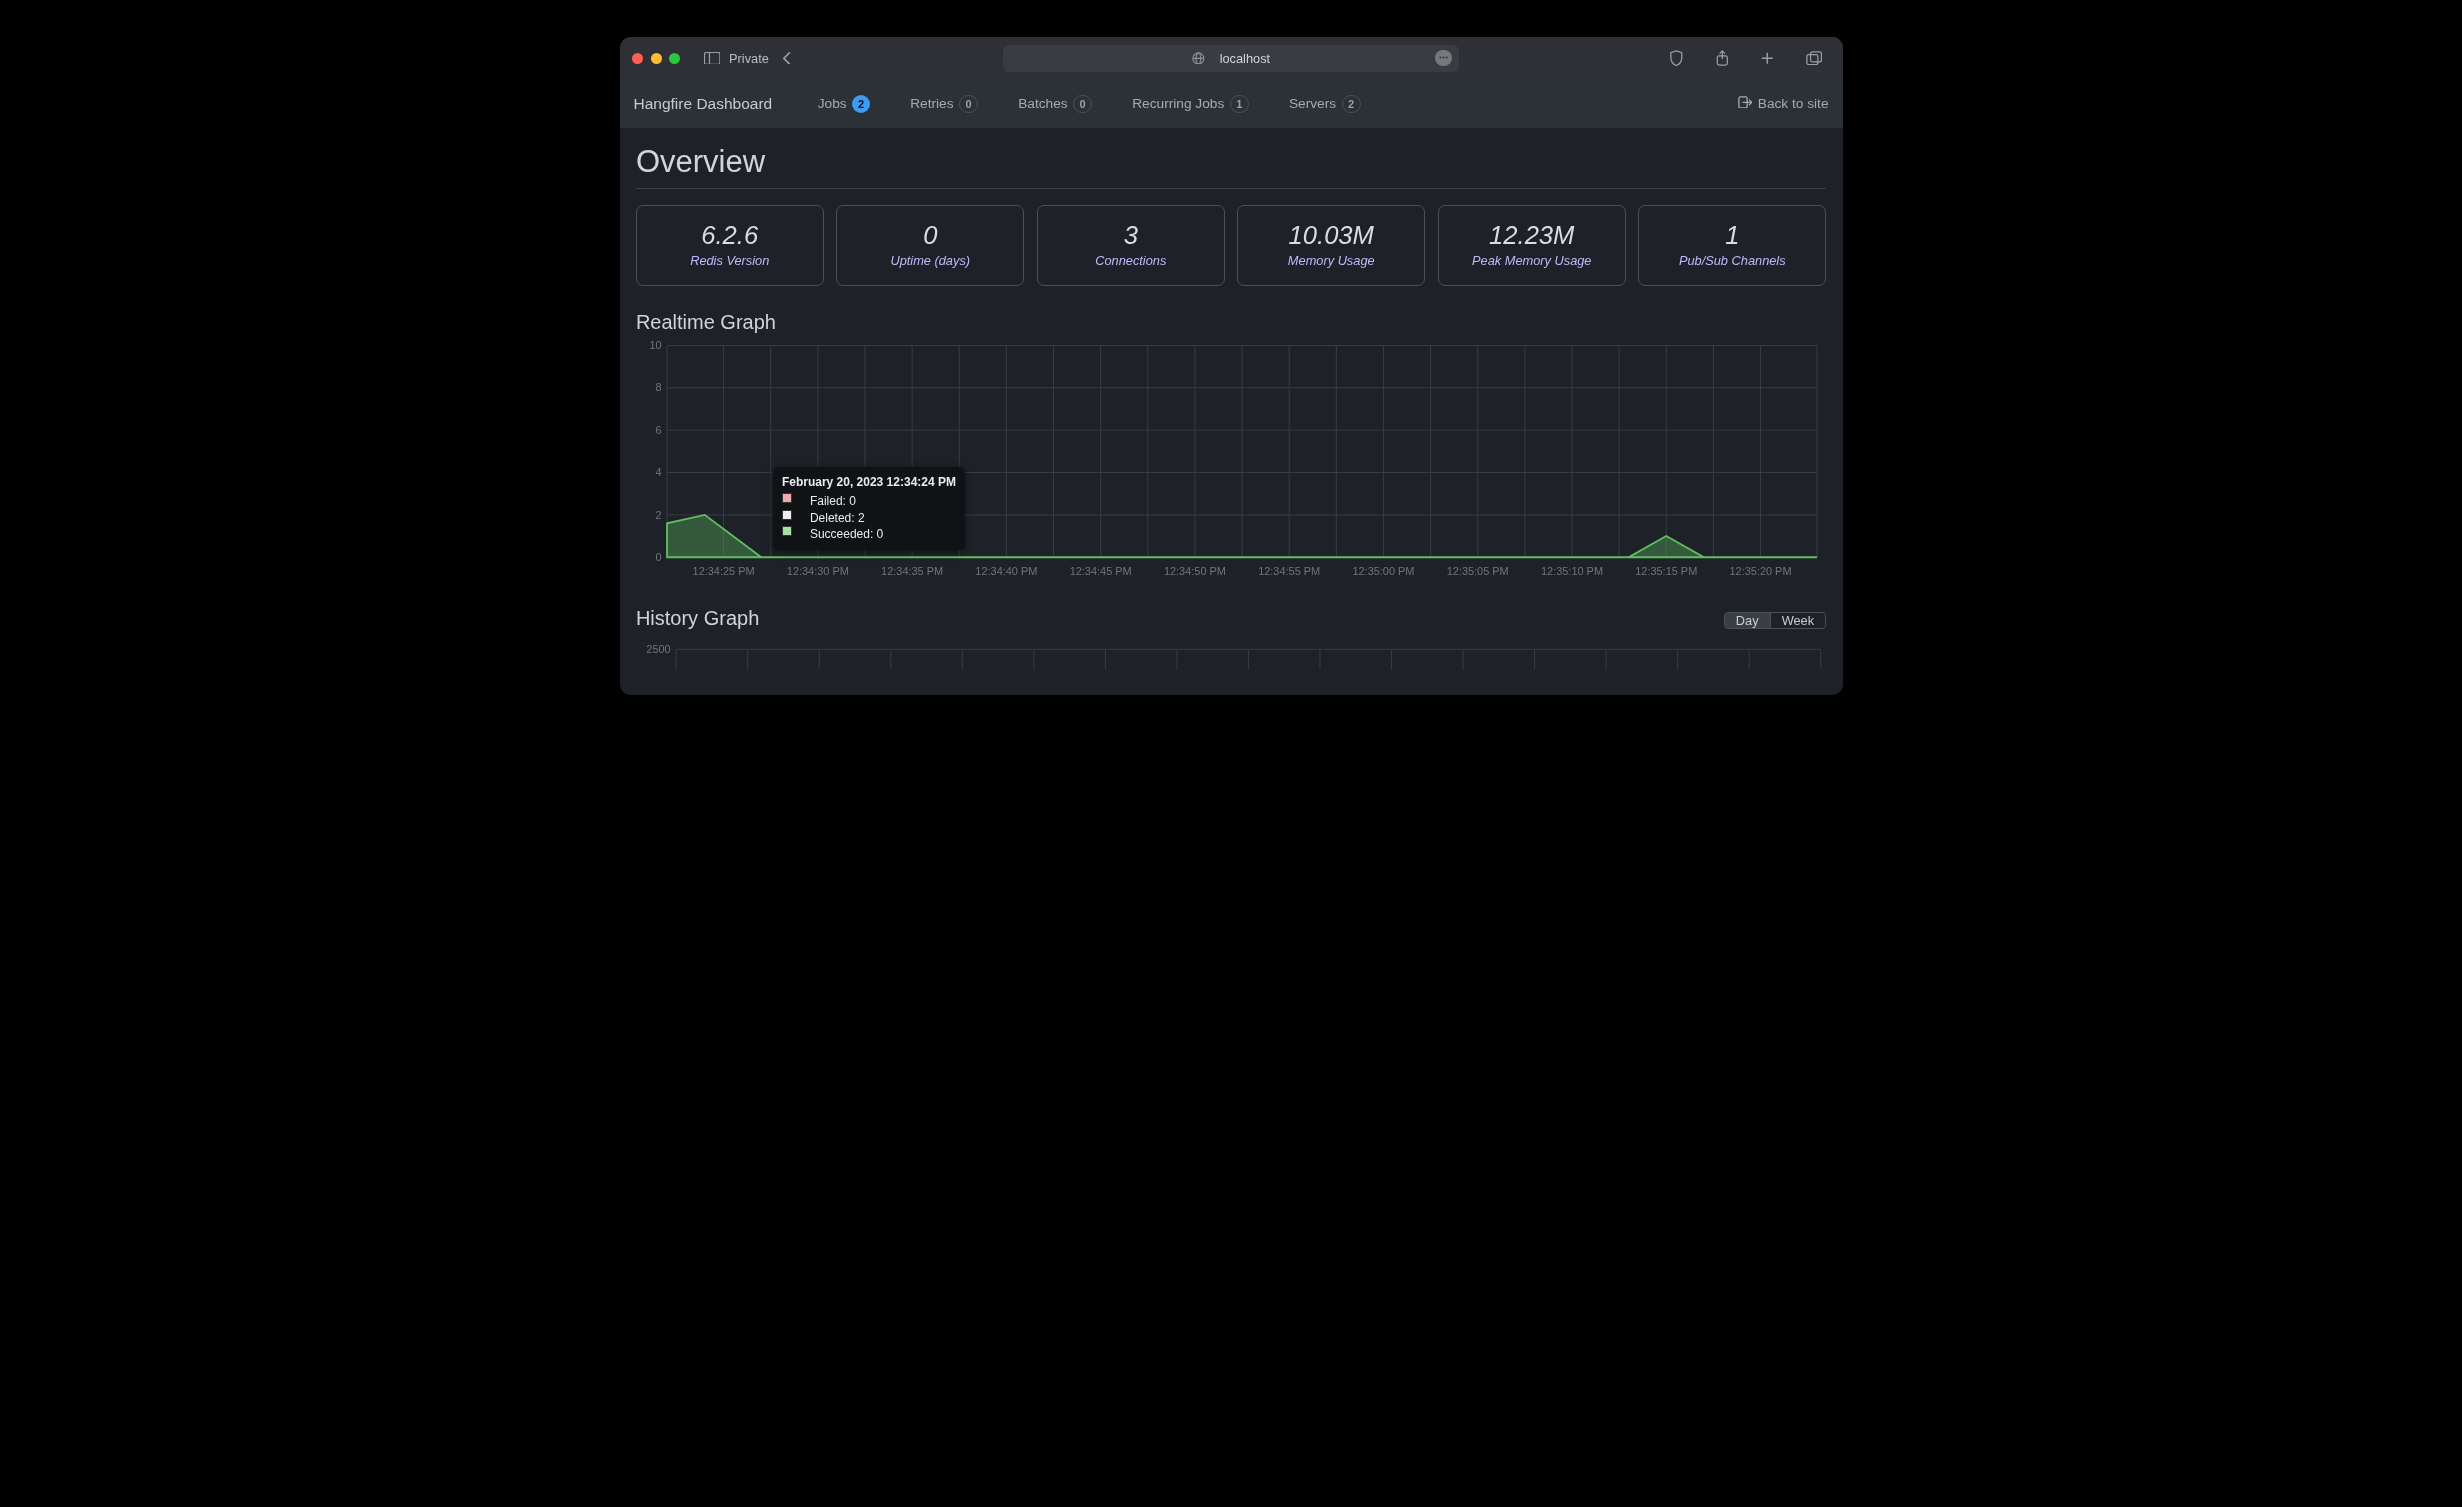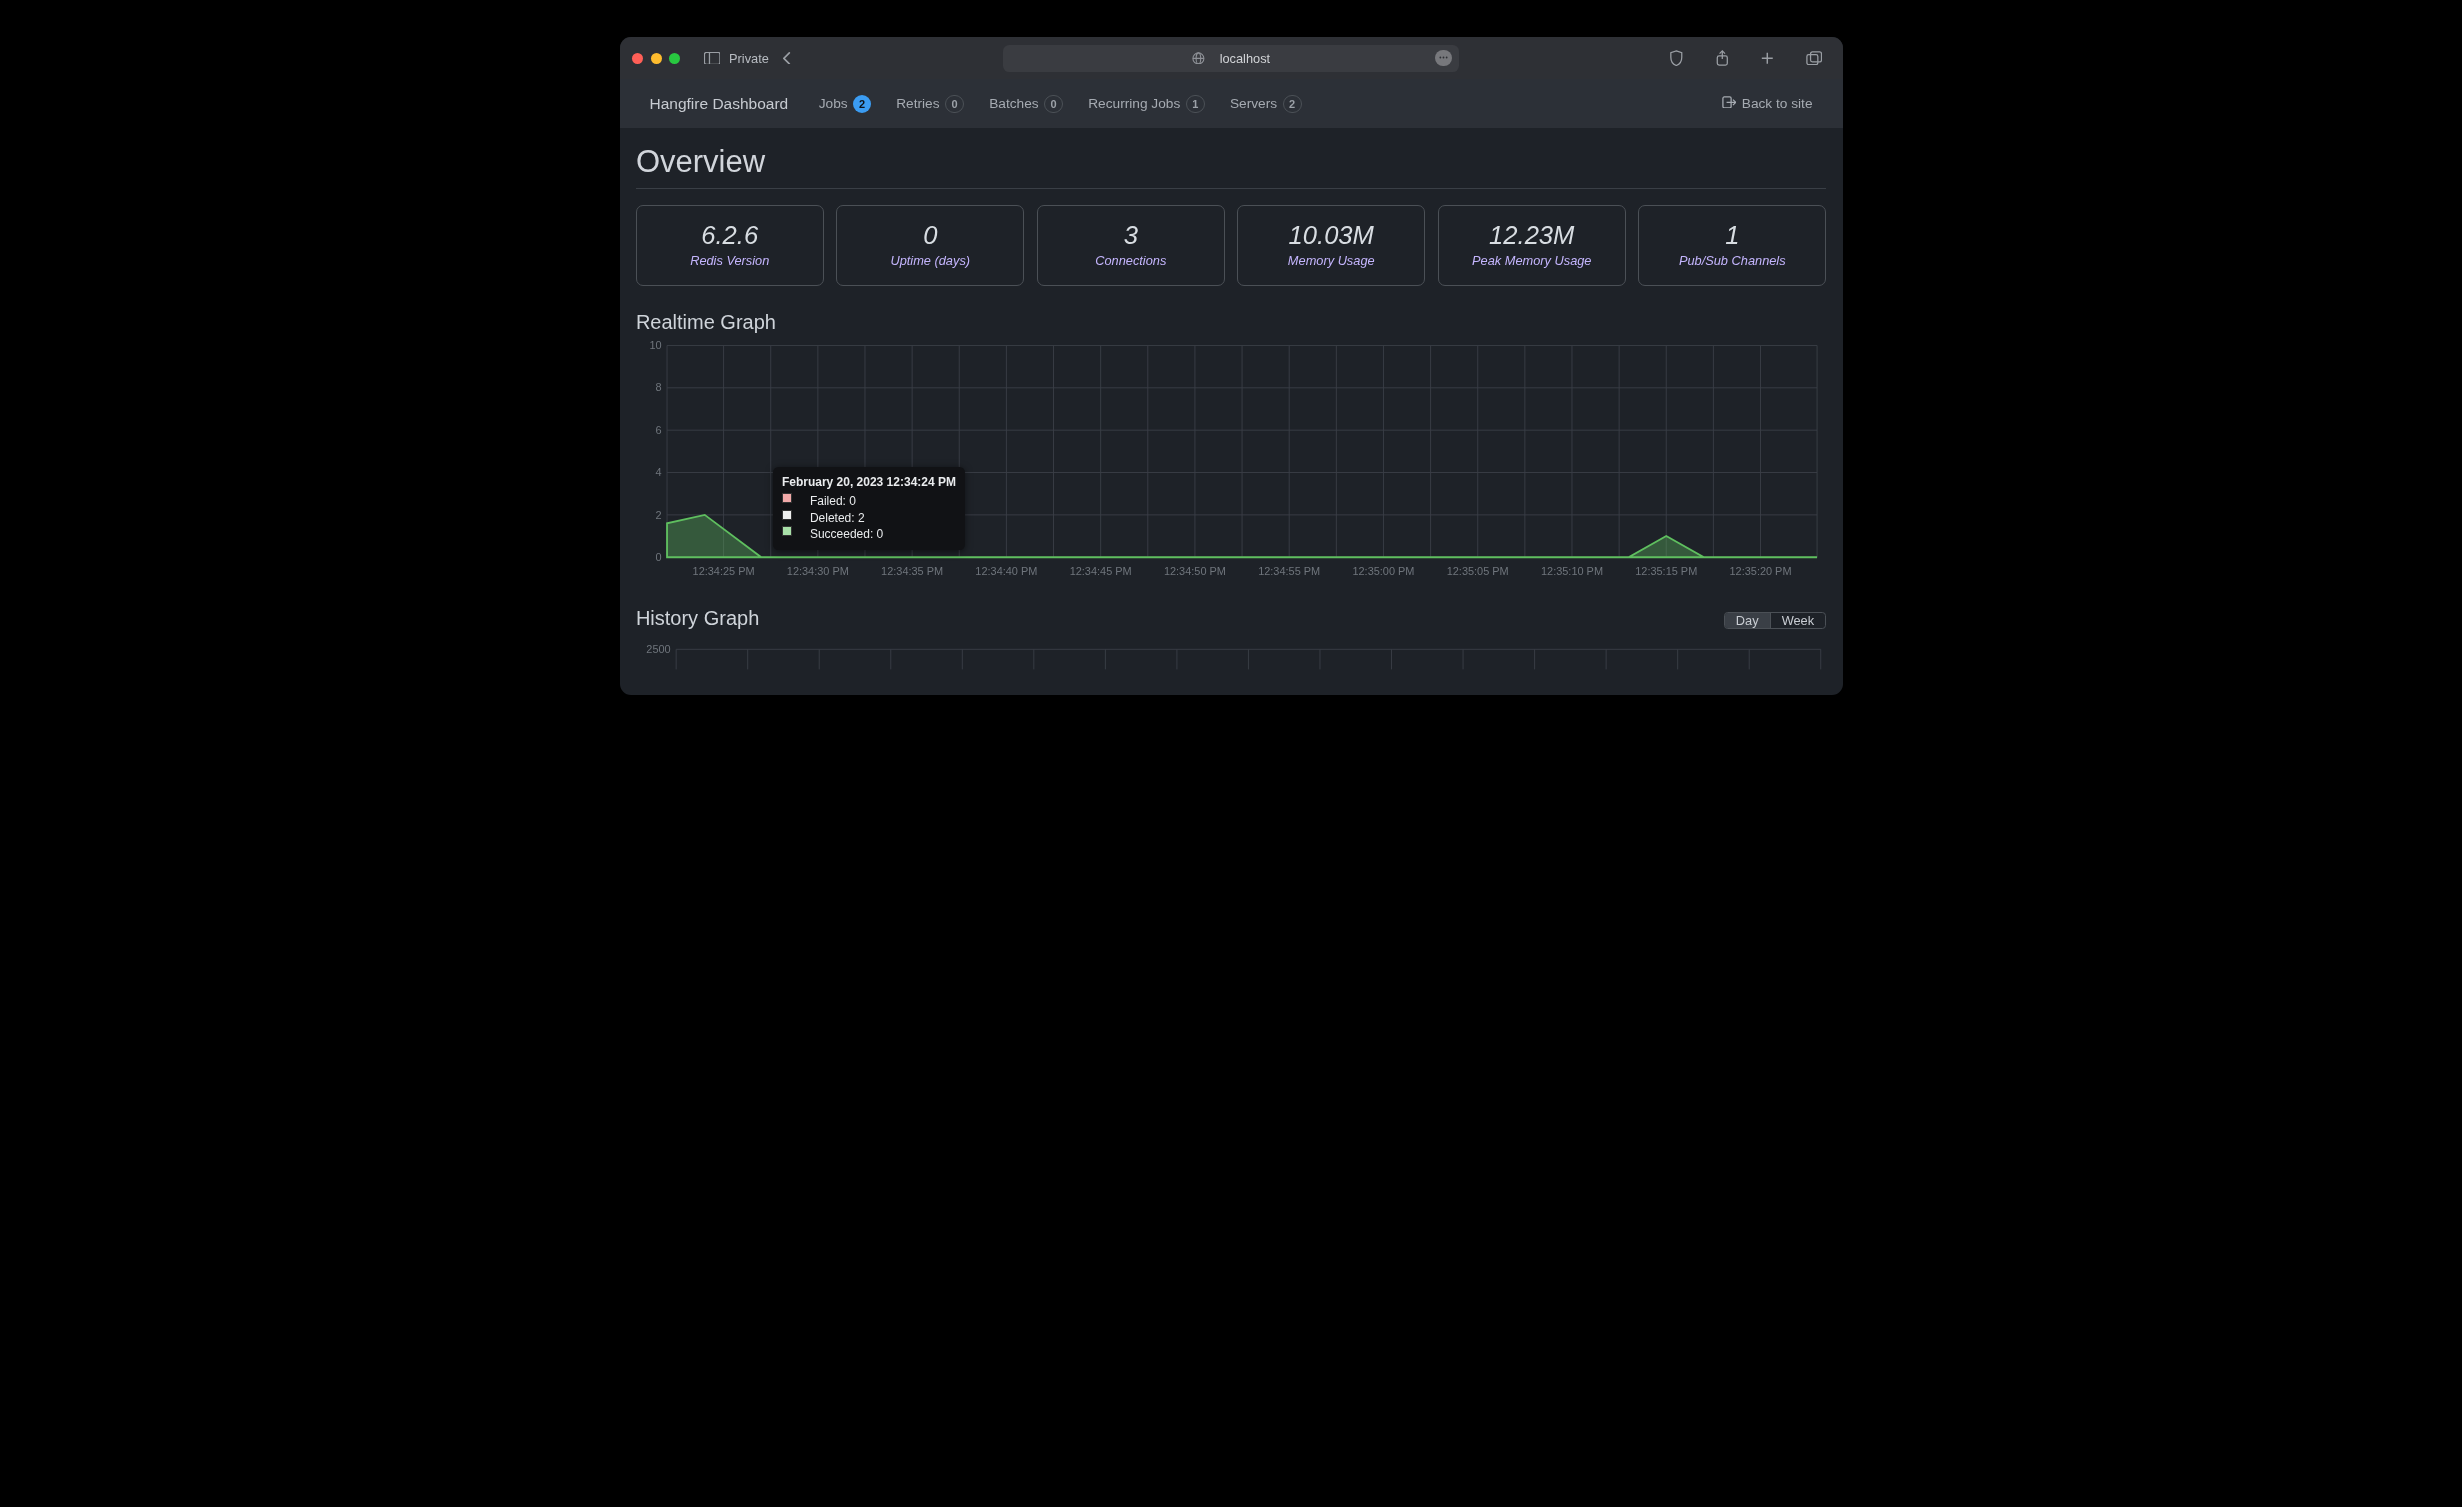--- a/index.html
+++ b/index.html
@@ -79,22 +79,22 @@
     display: flex;
     gap: 16.4px;
     align-items: center;
   }
   
   .appnav {
     height: 49px;
     background: #2c3037;
     display: flex;
     align-items: center;
-    padding: 0 30px;
-    gap: 25px;
+    padding: 0 14px;
+    gap: 40px;
     color: #a6abb2;
     font-size: 13.7px;
     text-align: right;
   }
   .appnav .brand { color: #c7cbd1; font-size: 15.5px; margin-right: 5.5px; }
   .appnav .navitem { display: flex; align-items: center; gap: 5.5px; cursor: pointer; }
   .badge {
     display: inline-flex;
     min-width: 18px; height: 18px;
     padding: 0 5.5px;

